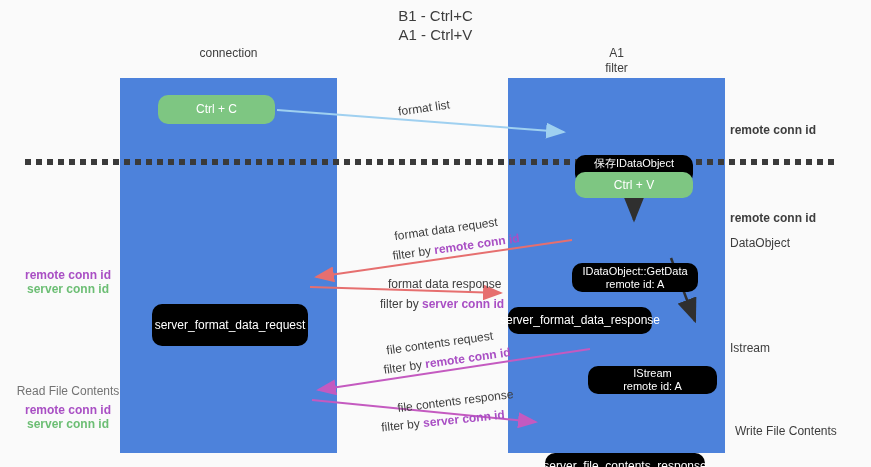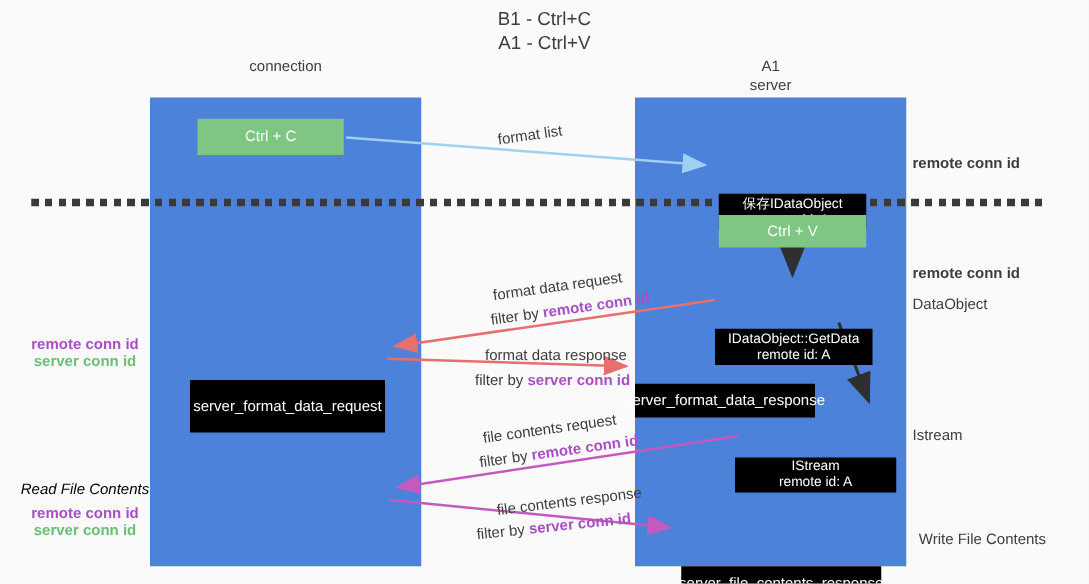--- a/index.html
+++ b/index.html
@@ -63,20 +63,21 @@
   .box {
     z-index: 4;
     color: #ffffff;
     display: flex;
     flex-direction: column;
     align-items: center;
     justify-content: center;
     text-align: center;
     font-size: 12px;
     line-height: 13px;
+    border-radius: 10px;
   }
   .box.green  { background: #7ec682; }
   .box.orange { background: #000000; margin-top: 36px; }
   .box.small  { font-size: 11px; }
 
   .b-ctrl-c        { left: 158px; top:  95px; width: 117px; height: 29px; }
   .b-save          { left: 575px; top: 119px; width: 118px; height: 29px; }
   .b-ctrl-v        { left: 575px; top: 172px; width: 118px; height: 26px; }
   .b-getdata       { left: 572px; top: 227px; width: 126px; height: 29px; }
   .b-fmt-request   { left: 152px; top: 268px; width: 156px; height: 42px; }
@@ -123,39 +124,39 @@
 
   .left-block {
     z-index: 5;
     left: 8px; width: 120px;
     text-align: center;
     font-size: 12px;
     line-height: 14px;
     white-space: nowrap;
   }
   .lb-mid    { top: 268px; }
-  .lb-read   { top: 384px; color: #000000; font-style: italic; }
+  .lb-read   { top: 384px; color: #737373; }
   .lb-bottom { top: 403px; }
 </style>
 </head>
 <body>
 
 <div id="canvas">
 
   <div class="abs title">
     <div>B1 - Ctrl+C</div>
     <div>A1 - Ctrl+V</div>
   </div>
 
   <div class="abs col-header left">
     <div>connection</div>
   </div>
   <div class="abs col-header right">
     <div>A1</div>
-    <div>server</div>
+    <div>filter</div>
   </div>
 
   <div class="abs column left"></div>
   <div class="abs column right"></div>
 
   <div class="abs dashed-line"></div>
 
   <svg id="arrows" class="abs" width="871" height="467" viewBox="0 0 871 467">
     <defs>
       <marker id="m-blue" viewBox="0 0 10 8" refX="9" refY="4" markerWidth="10" markerHeight="8" orient="auto-start-reverse">

